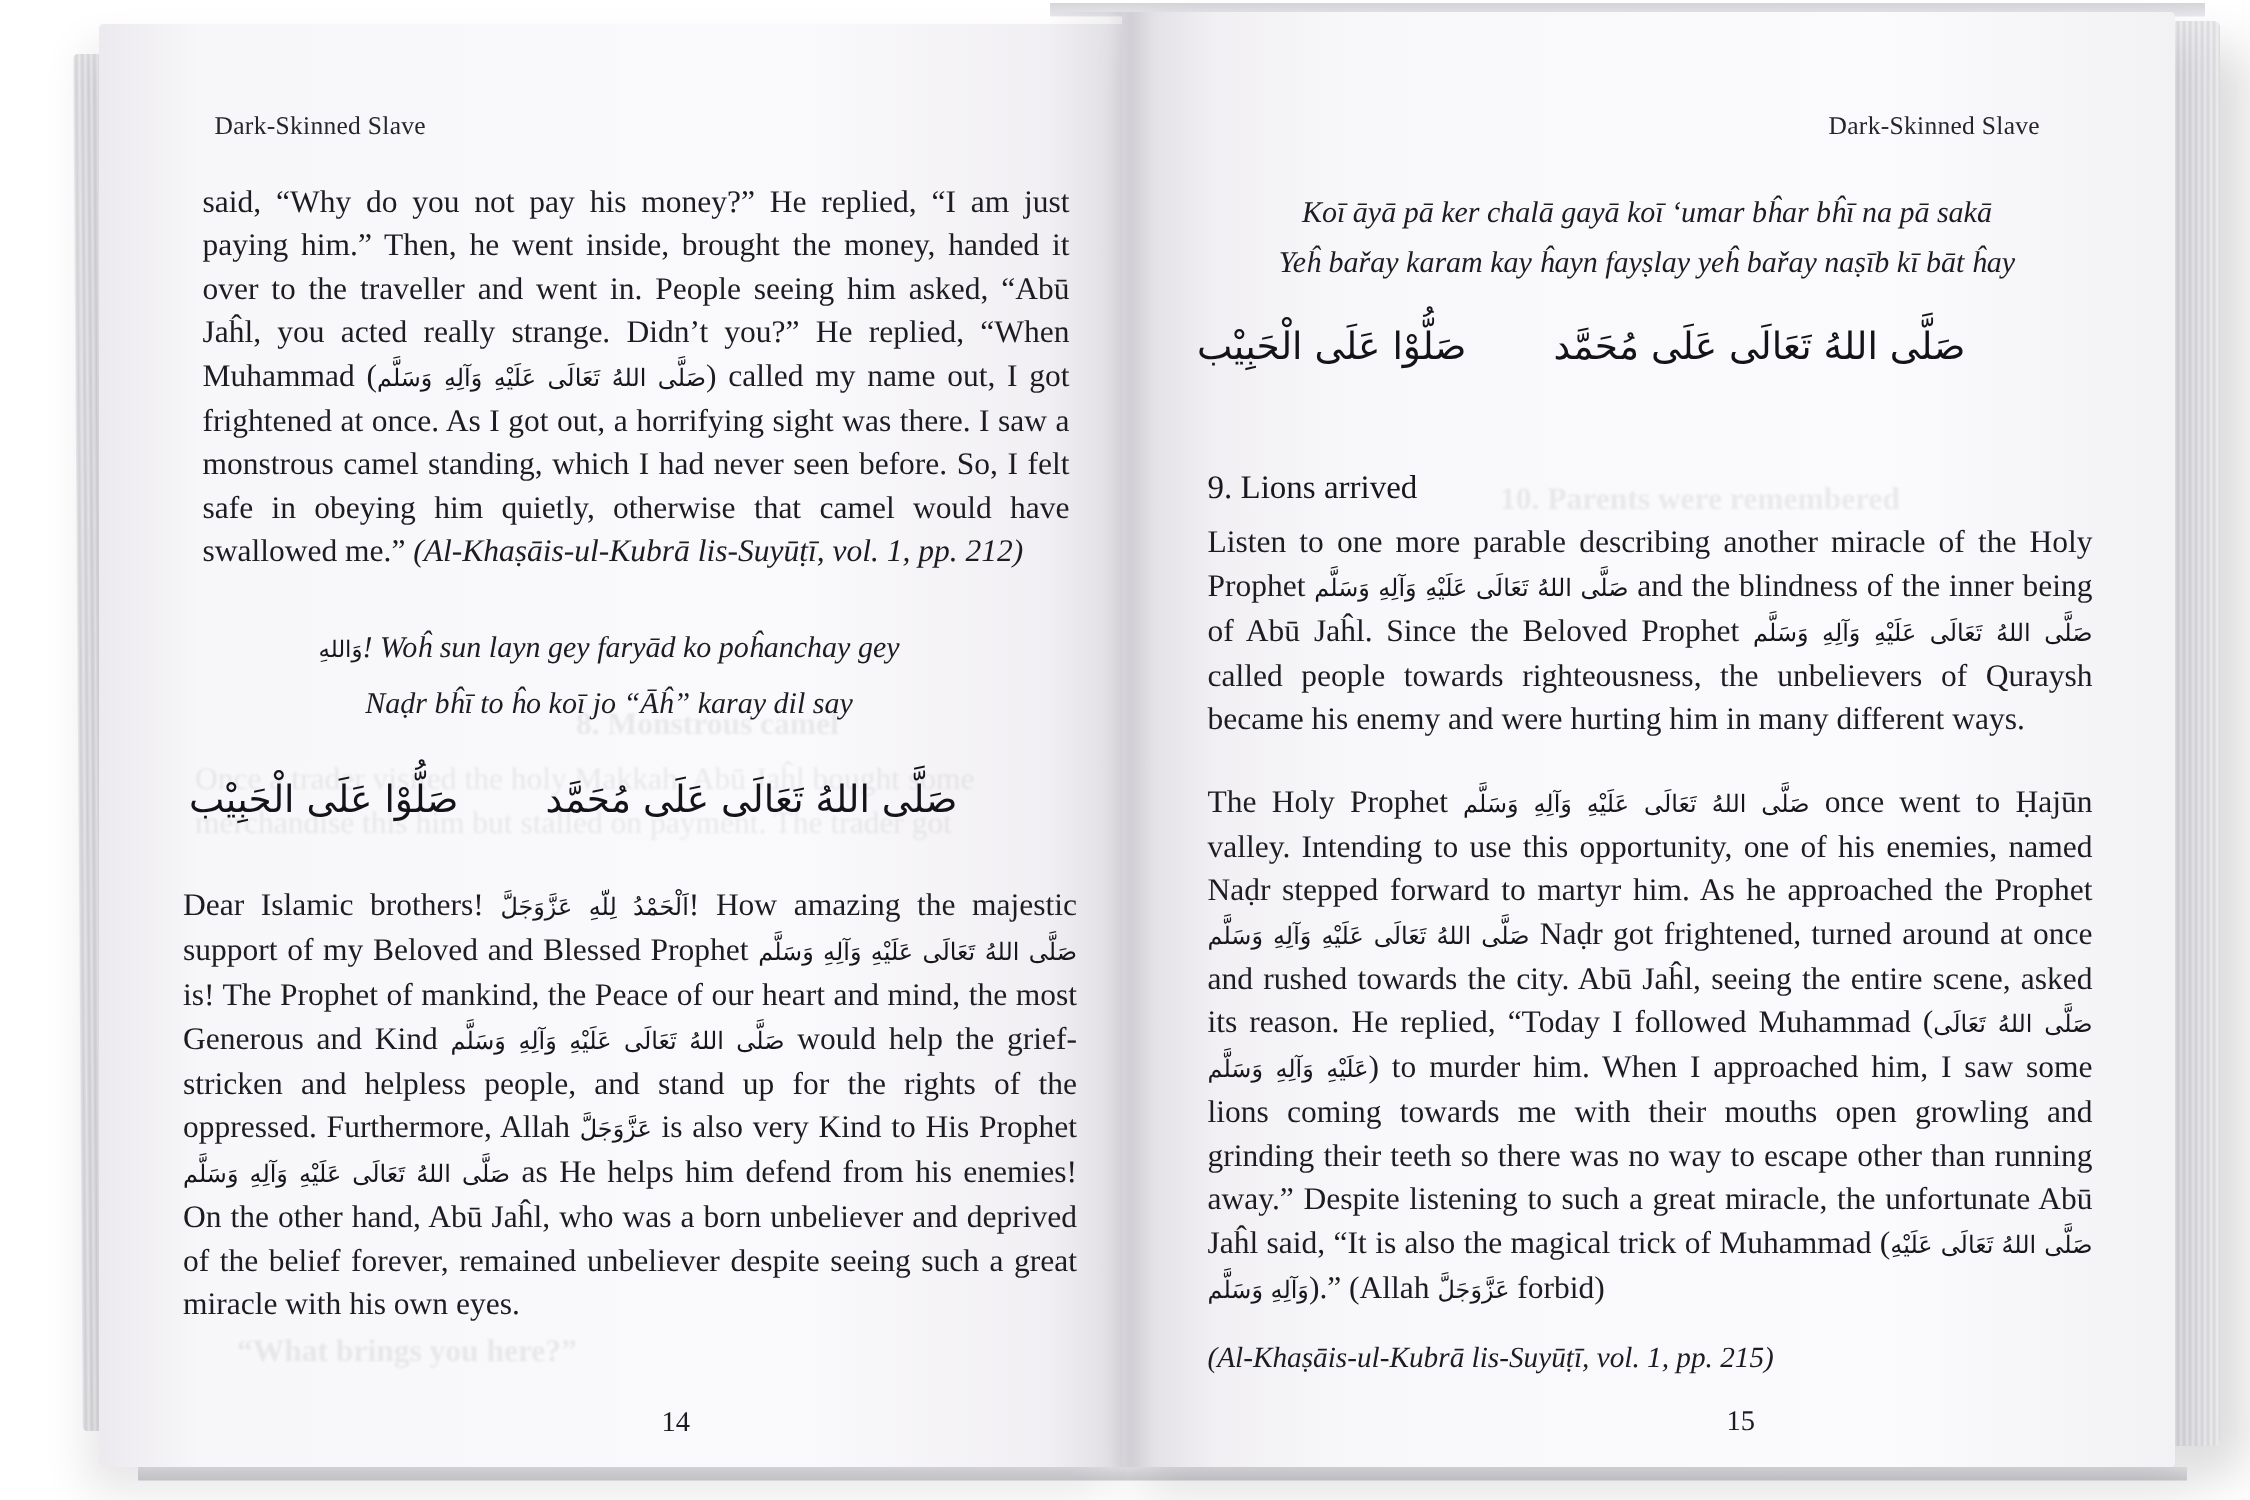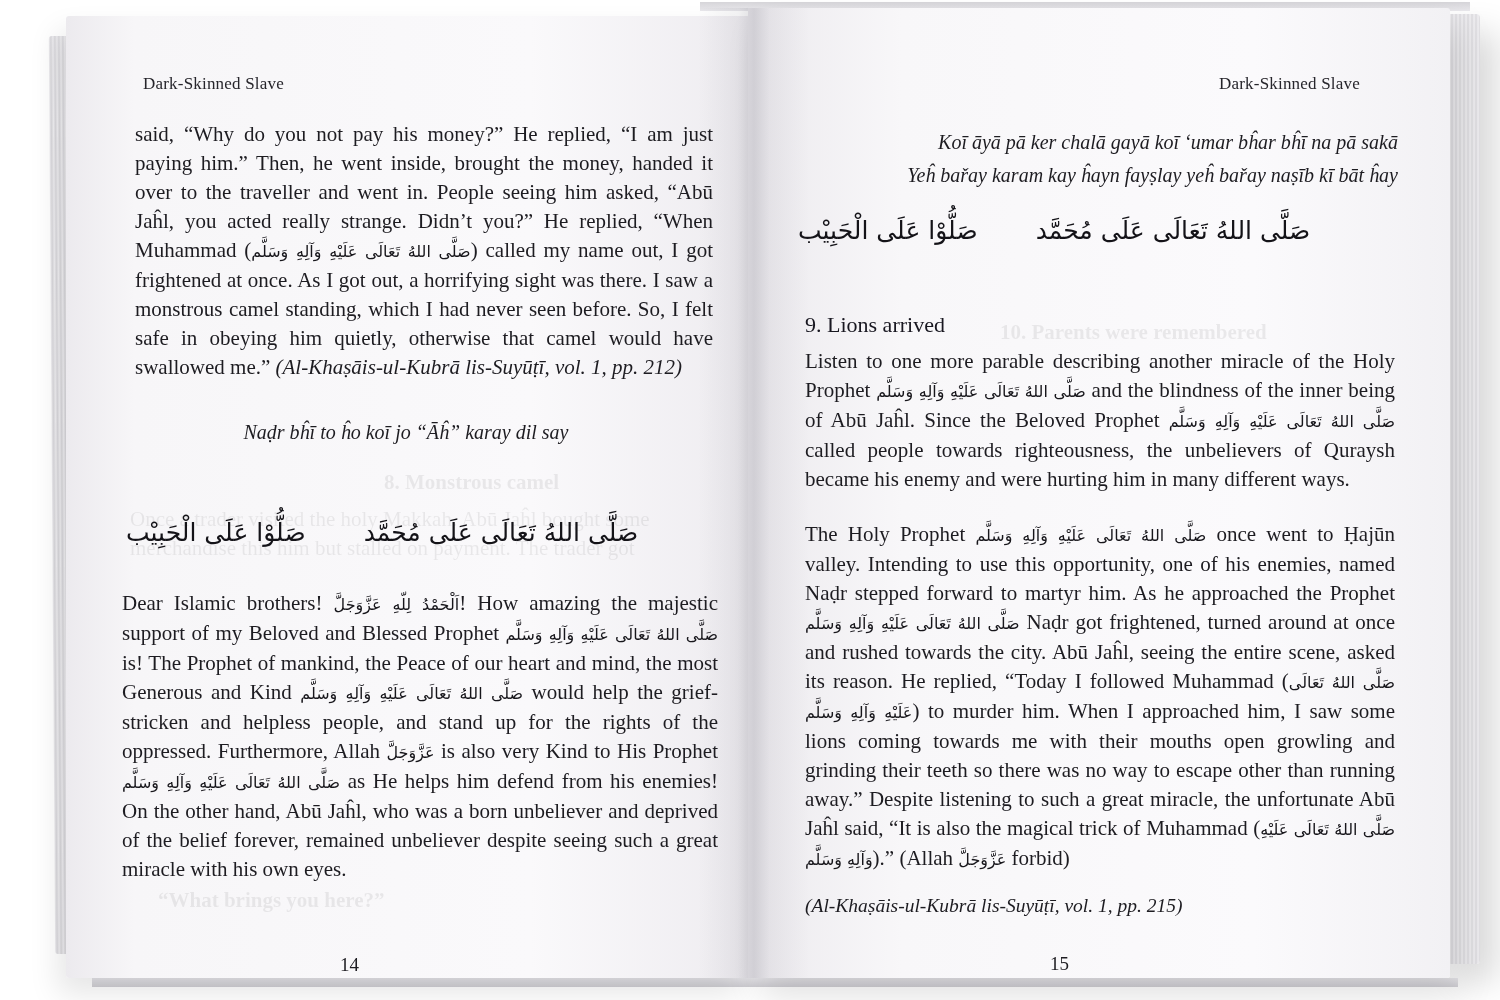--- a/index.html
+++ b/index.html
@@ -71,21 +71,21 @@
     font-style:italic; font-size:20px; line-height:36px; text-align:center;
   }
   .couplet .ar { font-style:normal; }
   .salawat-line {
     display:flex; flex-direction:row-reverse; justify-content:flex-start; gap:58px;
     font-family:"DejaVu Sans","DejaVu Serif",sans-serif;
     font-size:25px; color:#141318; direction:rtl;
   }
   .section-heading { font-weight:normal; font-size:22px; color:#181720; }
   .citation-line { font-style:italic; font-size:19.5px; }
-  .page-number { font-size:19px; text-align:left;margin-top:16px; }
+  .page-number { font-size:19px; text-align:right; }
 
   .ghost {
     position:absolute; z-index:0; color:#1a1a1a; opacity:0.075;
     filter:blur(0.7px); font-size:21px; line-height:29px;
   }
   .ghost-h { font-weight:bold; }
 </style>
 </head>
 <body>
 
@@ -104,40 +104,41 @@
         <div>Once a trader visited the holy Makkah. Abū Jaĥl bought some</div>
         <div>merchandise this him but stalled on payment. The trader got</div>
       </div>
       <div class="ghost ghost-h" style="left:92px; top:870px;">“What brings you here?”</div>
 
       <div class="content running-head" style="left:77px; top:58px;">Dark-Skinned Slave</div>
 
       <p class="content body-para" style="left:69px; top:104px; width:578px;"><span class="en">said, “Why do you not pay his money?” He replied, “I am just paying him.” Then, he went inside, brought the money, handed it over to the traveller and went in. People seeing him asked, “Abū Jaĥl, you acted really strange. Didn’t you?” He replied, “When Muhammad (</span><span class="ar">صَلَّى اللهُ تَعَالَى عَلَيْهِ وَآلِهِ وَسَلَّم</span><span class="en">) called my name out, I got frightened at once. As I got out, a horrifying sight was there. I saw a monstrous camel standing, which I had never seen before. So, I felt safe in obeying him quietly, otherwise that camel would have swallowed me.” </span><span class="cite">(Al-Khaṣāis-ul-Kubrā lis-Suyūṭī, vol. 1, pp. 212)</span></p>
 
       <div class="content couplet" style="left:60px; top:398px; width:560px;">
+        <div><span class="ar">وَاللهِ</span><span class="en">! Woĥ sun layn gey faryād ko poĥanchay gey</span></div>
         <div><span class="en">Naḍr bĥī to ĥo koī jo “Āĥ” karay dil say</span></div>
       </div>
 
       <div class="content salawat-line" style="left:60px; top:502px; width:560px;">
         <span>صَلُّوْا عَلَى الْحَبِيْب</span>
         <span>صَلَّى اللهُ تَعَالَى عَلَى مُحَمَّد</span>
       </div>
 
       <p class="content body-para" style="left:56px; top:573px; width:596px;"><span class="en">Dear Islamic brothers! </span><span class="ar">اَلْحَمْدُ لِلّهِ عَزَّوَجَلَّ</span><span class="en">! How amazing the majestic support of my Beloved and Blessed Prophet </span><span class="ar">صَلَّى اللهُ تَعَالَى عَلَيْهِ وَآلِهِ وَسَلَّم</span><span class="en"> is! The Prophet of mankind, the Peace of our heart and mind, the most Generous and Kind </span><span class="ar">صَلَّى اللهُ تَعَالَى عَلَيْهِ وَآلِهِ وَسَلَّم</span><span class="en"> would help the grief-stricken and helpless people, and stand up for the rights of the oppressed. Furthermore, Allah </span><span class="ar">عَزَّوَجَلَّ</span><span class="en"> is also very Kind to His Prophet </span><span class="ar">صَلَّى اللهُ تَعَالَى عَلَيْهِ وَآلِهِ وَسَلَّم</span><span class="en"> as He helps him defend from his enemies! On the other hand, Abū Jaĥl, who was a born unbeliever and deprived of the belief forever, remained unbeliever despite seeing such a great miracle with his own eyes.</span></p>
 
       <div class="content page-number" style="left:274px; top:922px; width:120px;">14</div>
     </div>
 
     <div class="page page-right">
 
       <div class="ghost ghost-h" style="left:252px; top:310px;">10. Parents were remembered</div>
 
       <div class="content running-head" style="left:200px; top:66px; width:412px; text-align:right;">Dark-Skinned Slave</div>
 
-      <div class="content couplet" style="left:50px; top:118px; width:600px; line-height:33px;text-align:right;">
+      <div class="content couplet" style="left:50px; top:118px; width:600px; line-height:33px;">
         <div><span class="en">Koī āyā pā ker chalā gayā koī ‘umar bĥar bĥī na pā sakā</span></div>
         <div><span class="en">Yeĥ bařay karam kay ĥayn fayṣlay yeĥ bařay naṣīb kī bāt ĥay</span></div>
       </div>
 
       <div class="content salawat-line" style="left:50px; top:208px; width:600px;">
         <span>صَلُّوْا عَلَى الْحَبِيْب</span>
         <span>صَلَّى اللهُ تَعَالَى عَلَى مُحَمَّد</span>
       </div>
 
       <div class="content section-heading" style="left:57px; top:304px;">9. Lions arrived</div>

